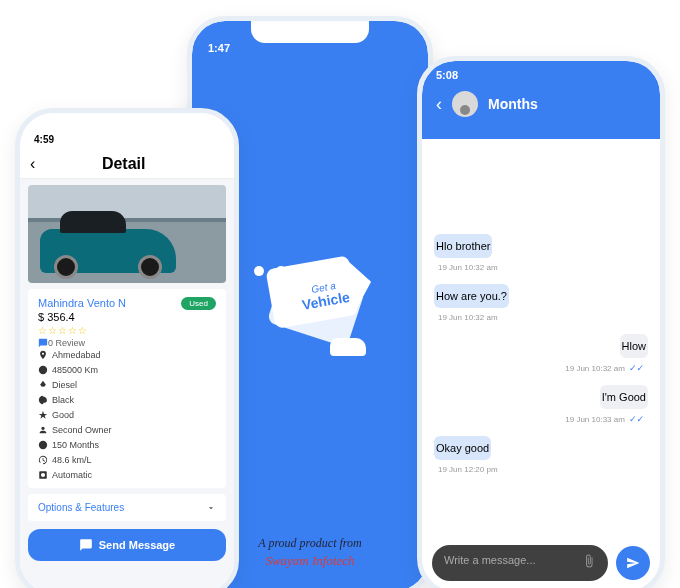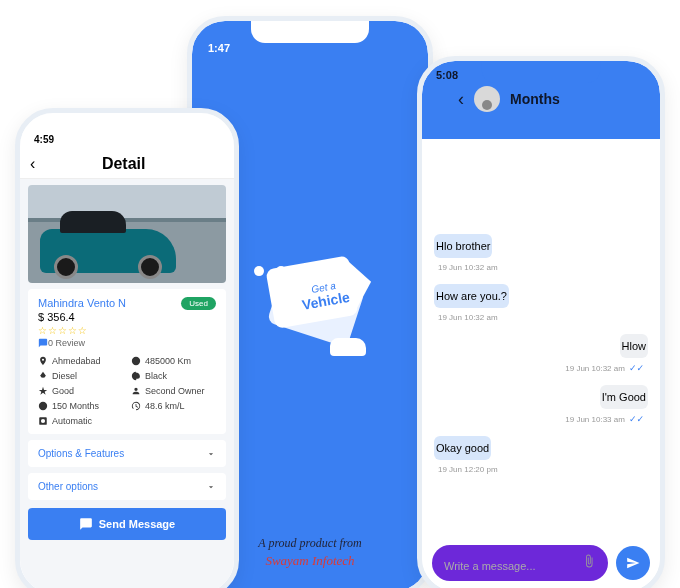--- a/index.html
+++ b/index.html
@@ -27,26 +27,26 @@
 .car-body::before { content:''; position:absolute; top:-18px; left:20px; width:66px; height:22px; background:#1a1f24; border-radius:12px 14px 2px 2px; }
 .wheel { position:absolute; bottom:-6px; width:24px; height:24px; background:#1a1a1a; border-radius:50%; border:3px solid #888; }
 .w1 { left: 14px; } .w2 { left: 98px; }
 .card { margin: 4px 8px; background: #fff; border-radius: 4px; padding: 8px 10px; font-size: 9px; }
 .vname { color: #3a7ff2; font-size: 11px; font-weight: 500; }
 .badge-used { float: right; background: #1fa463; color: #fff; font-size: 8px; padding: 2px 8px; border-radius: 10px; }
 .price { font-size: 11px; font-weight: 400; margin-top: 2px; }
 .stars { color: #f5c518; font-size: 10px; letter-spacing: 1px; margin-top: 2px; }
 .review { display: inline-flex; align-items: center; color: #666; font-size: 9px; margin-top: 2px; }
 .review svg { width: 10px; height: 10px; fill: #3a7ff2; }
-.spec-grid { display: grid; grid-template-columns: 1fr 1fr; gap: 5px 8px; margin-top: 6px; color: #444; }
+.spec-grid { display: grid; grid-template-columns: 1fr; gap: 5px 8px; color: #444; }
 .spec-item { display: flex; align-items: center; gap: 4px; font-size: 9px; }
 .spec-item svg { width: 10px; height: 10px; fill: #333; flex-shrink: 0; }
 .accordion { margin: 6px 8px 0; background: #fff; border-radius: 4px; padding: 8px 10px; display: flex; justify-content: space-between; align-items: center; font-size: 10px; color: #3a7ff2; }
 .accordion svg { width: 10px; height: 10px; fill: #555; }
-.send-btn { margin: 8px 8px 0; background: #3a7ff2; color: #fff; border-radius: 4px; padding: 9px; display: flex; justify-content: center; align-items: center; gap: 6px; font-size: 11px; font-weight: 600; }
+.send-btn { margin: 8px 8px 0; background: #3a7ff2; color: #fff; border-radius: 12px; padding: 9px; display: flex; justify-content: center; align-items: center; gap: 6px; font-size: 11px; font-weight: 600; }
 .send-btn svg { width: 14px; height: 14px; fill: #fff; }
 
 
 .phone-center .phone-inner { background: #3a7ff2; }
 .phone-center .notch { background: #fff; }
 .status-bar-c { color: #fff; height: 38px; display: flex; align-items: flex-end; padding: 0 16px 5px; font-size: 11px; font-weight: 600; }
 .splash { position: absolute; top: 50%; left: 50%; transform: translate(-50%, -55%); text-align: center; }
 .tag-ico { position: relative; width: 108px; height: 98px; margin: 0 auto; }
 .tag1 { position: absolute; width: 84px; height: 60px; background: #e9f1ff; border-radius: 8px; left: 18px; top: 24px; transform: rotate(18deg); }
 .tag2 { position: absolute; width: 84px; height: 60px; background: #fff; border-radius: 8px; left: 14px; top: 10px; transform: rotate(-10deg); }
@@ -57,37 +57,37 @@
 .moto::before { content:''; position:absolute; bottom:0; left:0; width:10px; height:10px; background:#fff; border-radius:50%; }
 .moto::after { content:''; position:absolute; bottom:0; right:0; width:10px; height:10px; background:#fff; border-radius:50%; }
 .carico { position:absolute; right:-2px; bottom:-6px; width:36px; height:18px; background:#fff; border-radius:8px 10px 4px 4px; }
 .footer-txt { position: absolute; bottom: 22px; width: 100%; text-align: center; margin-top: 7px; }
 .footer-1 { font-family: cursive; font-style: italic; font-size: 12px; color: #22253a; }
 .footer-2 { font-family: cursive; font-style: italic; font-size: 13px; color: #d93a3a; margin-top: 2px; }
 
 
 .phone-right .phone-inner { background: #fff; }
 .phone-right .notch { background: #3a7ff2; }
-.hdr-r { background: #3a7ff2; color: #0f172a; padding: 8px 14px 10px; height: 78px; display: flex; flex-direction: row; }
+.hdr-r { background: #3a7ff2; color: #ffffff; padding: 8px 14px 10px; height: 78px; display: flex; flex-direction: column; }
 .status-bar-r { display: flex; font-size: 11px; font-weight: 600; padding-bottom: 10px; }
 .hdr-r-row { display: flex; align-items: center; gap: 10px; }
 .back-r { font-size: 18px; }
 .avatar { width: 26px; height: 26px; background: #d9d9d9; border-radius: 50%; display: flex; align-items: flex-end; justify-content: center; overflow: hidden; }
 .avatar::before { content:''; width: 10px; height: 10px; background:#888; border-radius:50%; margin-bottom: 2px; }
 .chat-name { font-size: 14px; font-weight: 700; }
 .chat-body { padding: 95px 12px 10px; display: flex; flex-direction: column; gap: 4px; }
 .msg { max-width: 65%; border-radius: 6px; padding: 6px 2px; font-size: 11px; margin-bottom: 1px; }
 .msg-in { background: #d7e6fb; align-self: flex-start; }
 .msg-out { background: #eef0f3; align-self: flex-end; }
 .ts { font-size: 8px; color: #999; margin-bottom: 8px; display:flex; align-items:center; gap:4px; }
 .ts-in { align-self: flex-start; padding-left: 4px; }
 .ts-out { align-self: flex-end; padding-right: 4px; }
 .check { color: #3a7ff2; font-size: 9px; }
 .chat-input { position: absolute; bottom: 10px; left: 10px; right: 10px; display: flex; gap: 8px; align-items: center; }
-.input-box { flex: 1; background: #6d28d9; border-radius: 20px; padding: 9px 12px; display: flex; align-items: flex-end; }
+.input-box { flex: 1; background: #404040; border-radius: 20px; padding: 9px 12px; display: flex; align-items: flex-start; }
 .input-placeholder { color: #aaa; font-size: 11px; flex: 1; }
 .attach svg { width: 14px; height: 14px; fill: #999; }
 .send-circle { width: 34px; height: 34px; background: #3a7ff2; border-radius: 50%; display: flex; align-items: center; justify-content: center; }
 .send-circle svg { width: 14px; height: 14px; fill: #fff; }
 </style>
 </head>
 <body>
 
 <div class="phone phone-center">
   <div class="phone-inner">
@@ -199,26 +199,20 @@
             <span>Automatic</span>
           </div>
       </div>
     </div>
     <div class="accordion">
       <span>Options &amp; Features</span>
       <svg viewBox="0 0 24 24">
           <path d="M7 10l5 5 5-5z"></path>
         </svg>
     </div>
-    <div class="accordion">
-      <span>Other options</span>
-      <svg viewBox="0 0 24 24">
-          <path d="M7 10l5 5 5-5z"></path>
-        </svg>
-    </div>
     <div class="send-btn">
       <svg viewBox="0 0 24 24">
           <path d="M20 2H4c-1.1 0-2 .9-2 2v18l4-4h14c1.1 0 2-.9 2-2V4c0-1.1-.9-2-2-2z"></path>
         </svg>
       <span>Send Message</span>
     </div>
   </div>
 </div>
 
 <div class="phone phone-right">

